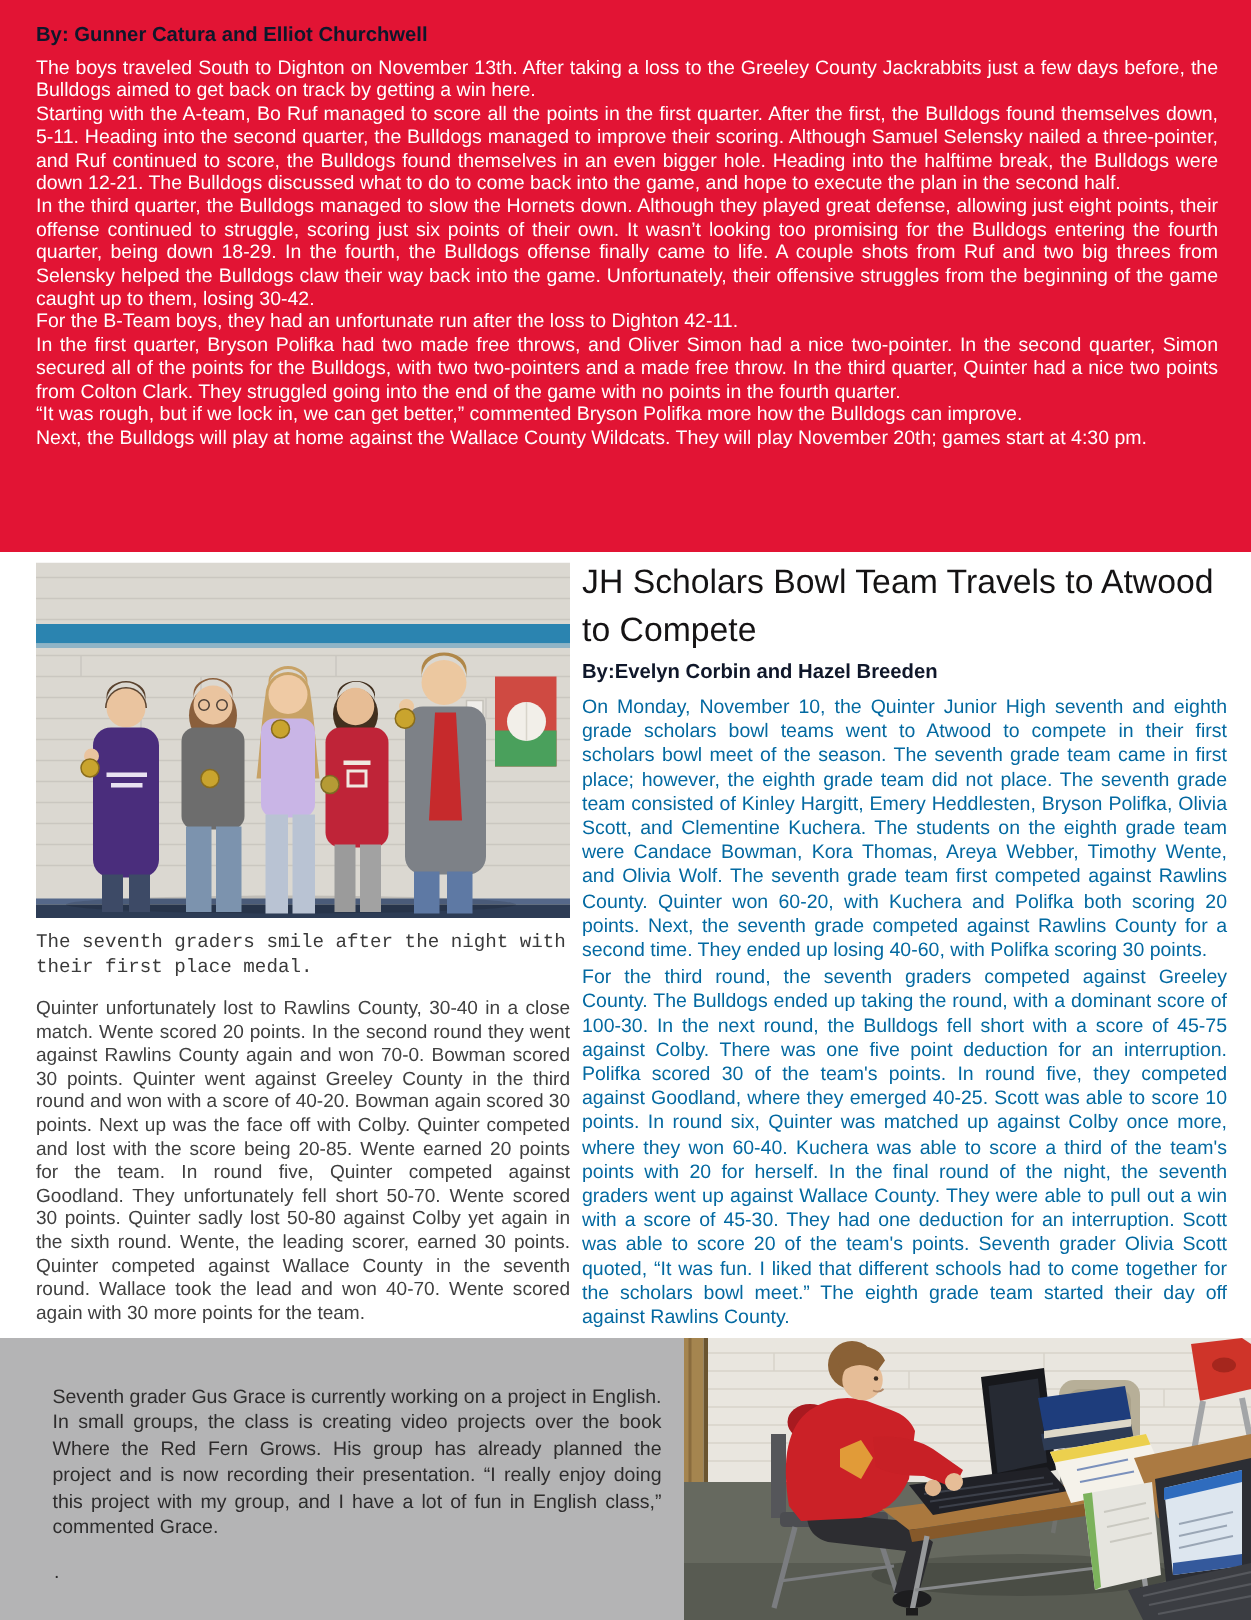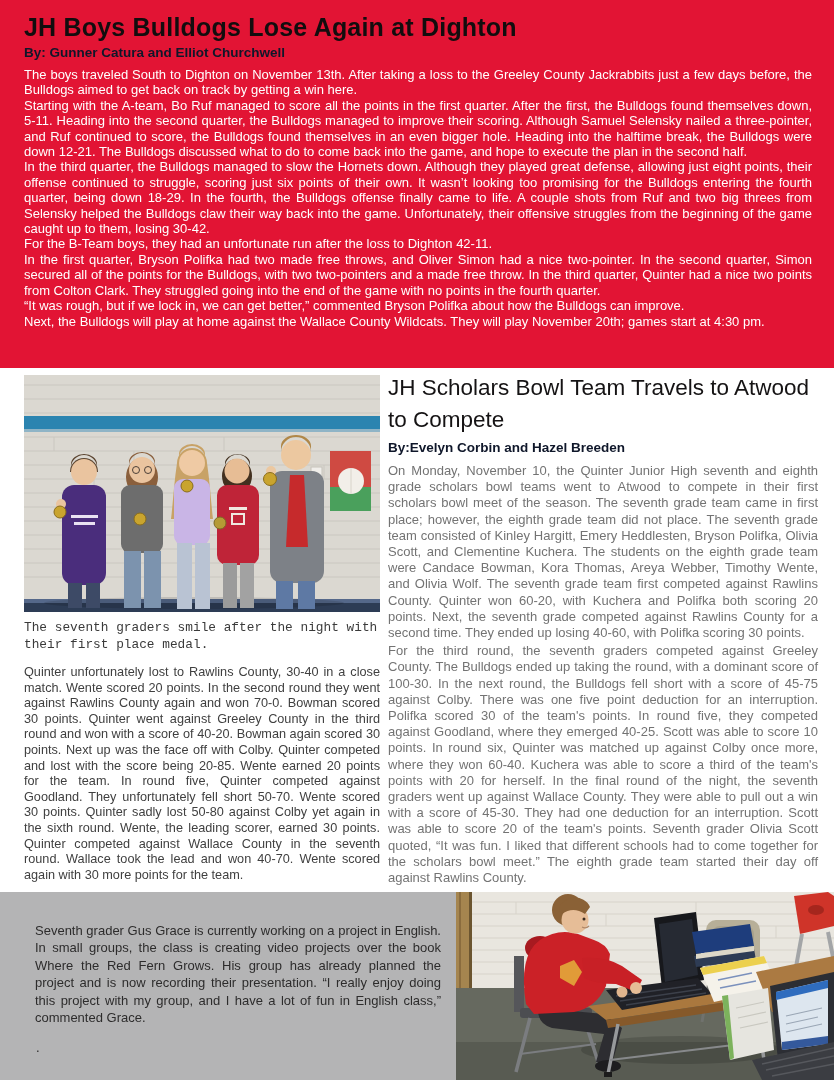--- a/index.html
+++ b/index.html
@@ -40,21 +40,21 @@
   }
 
   .right-col { position: absolute; left: 388px; top: 372px; width: 430px; }
   .right-col h2 {
     font-size: 22.5px; line-height: 32px; font-weight: 400; color: #151314;
   }
   .right-col .byline2 {
     margin-top: 4px; font-size: 13.5px; font-weight: 700; color: #0f172a;
   }
   .right-body {
-    margin-top: 8px; font-size: 13px; line-height: 16.2px; color: #737373;
+    margin-top: 8px; font-size: 13px; line-height: 16.2px; color: #0369a1;
     text-align: justify;
   }
   .right-body p + p { margin-top: 2px; }
 
   
   .footer-section {
     position: absolute; left: 0; top: 892px; width: 798px; height: 188px;
     background: #b4b4b5;
   }
   .footer-text {
@@ -67,29 +67,28 @@
   .photo2-frame {
     position: absolute; left: 456px; top: 0; width: 378px; height: 188px; line-height: 0;
   }
 </style>
 </head>
 <body>
 
 <div class="page">
 
   <section class="red-article">
-    <h1>JH Boys Bulldogs Lose Again at Dighton</h1>
     <div class="byline">By: Gunner Catura and Elliot Churchwell</div>
     <div class="red-body">
       <p>The boys traveled South to Dighton on November 13th. After taking a loss to the Greeley County Jackrabbits just a few days before, the Bulldogs aimed to get back on track by getting a win here.</p>
       <p> Starting with the A-team, Bo Ruf managed to score all the points in the first quarter. After the first, the Bulldogs found themselves down, 5-11. Heading into the second quarter, the Bulldogs managed to improve their scoring. Although Samuel Selensky nailed a three-pointer, and Ruf continued to score, the Bulldogs found themselves in an even bigger hole. Heading into the halftime break, the Bulldogs were down 12-21. The Bulldogs discussed what to do to come back into the game, and hope to execute the plan in the second half.</p>
       <p> In the third quarter, the Bulldogs managed to slow the Hornets down. Although they played great defense, allowing just eight points, their offense continued to struggle, scoring just six points of their own. It wasn’t looking too promising for the Bulldogs entering the fourth quarter, being down 18-29. In the fourth, the Bulldogs offense finally came to life. A couple shots from Ruf and two big threes from Selensky helped the Bulldogs claw their way back into the game. Unfortunately, their offensive struggles from the beginning of the game caught up to them, losing 30-42.</p>
       <p> For the B-Team boys, they had an unfortunate run after the loss to Dighton 42-11.</p>
       <p>In the first quarter, Bryson Polifka had two made free throws, and Oliver Simon had a nice two-pointer. In the second quarter, Simon secured all of the points for the Bulldogs, with two two-pointers and a made free throw. In the third quarter, Quinter had a nice two points from Colton Clark. They struggled going into the end of the game with no points in the fourth quarter.</p>
-      <p> “It was rough, but if we lock in, we can get better,” commented Bryson Polifka about how the Bulldogs can improve.</p>
+      <p> “It was rough, but if we lock in, we can get better,” commented Bryson Polifka more how the Bulldogs can improve.</p>
       <p> Next, the Bulldogs will play at home against the Wallace County Wildcats. They will play November 20th; games start at 4:30 pm.</p>
     </div>
   </section>
 
   <div class="left-col">
     <figure class="photo-frame">
       <svg width="356" height="237" viewBox="0 0 356 237">
 
         <rect width="356" height="237" fill="#dbd8d1"></rect>
         <g stroke="#cac7c0" stroke-width="1">

